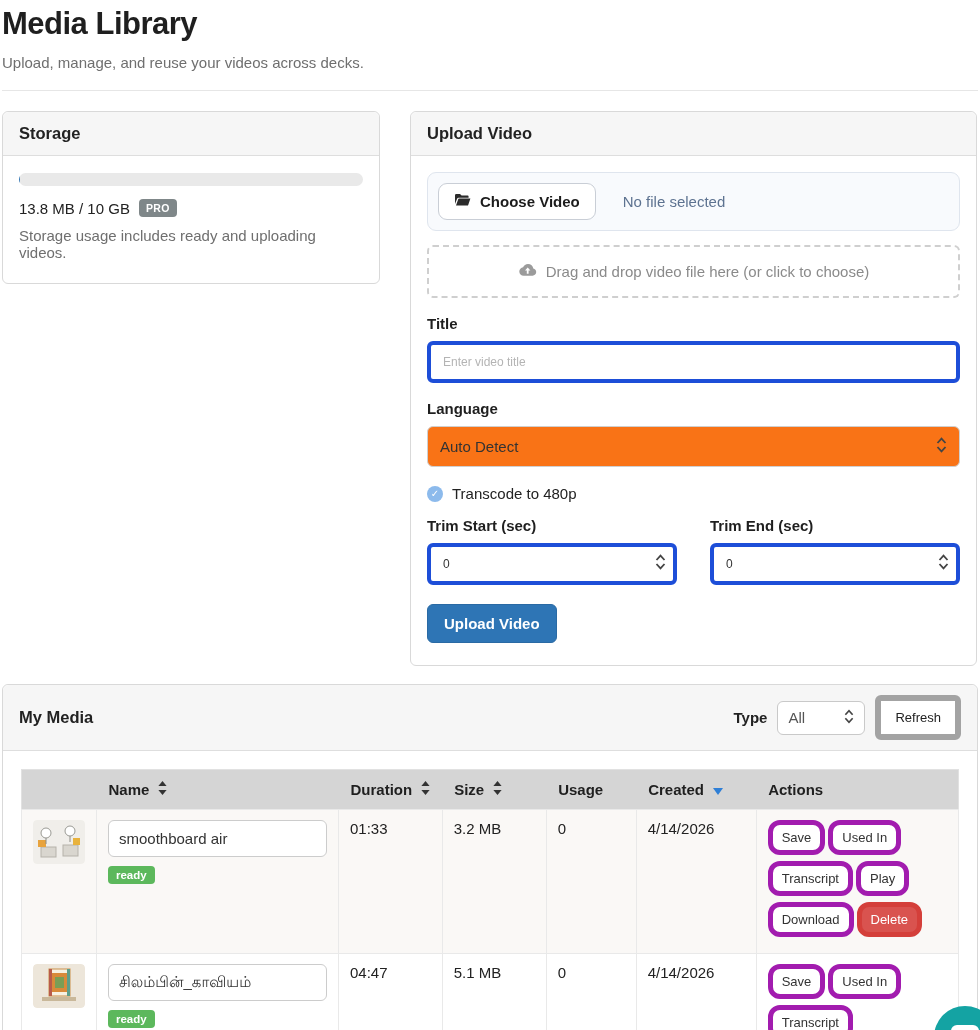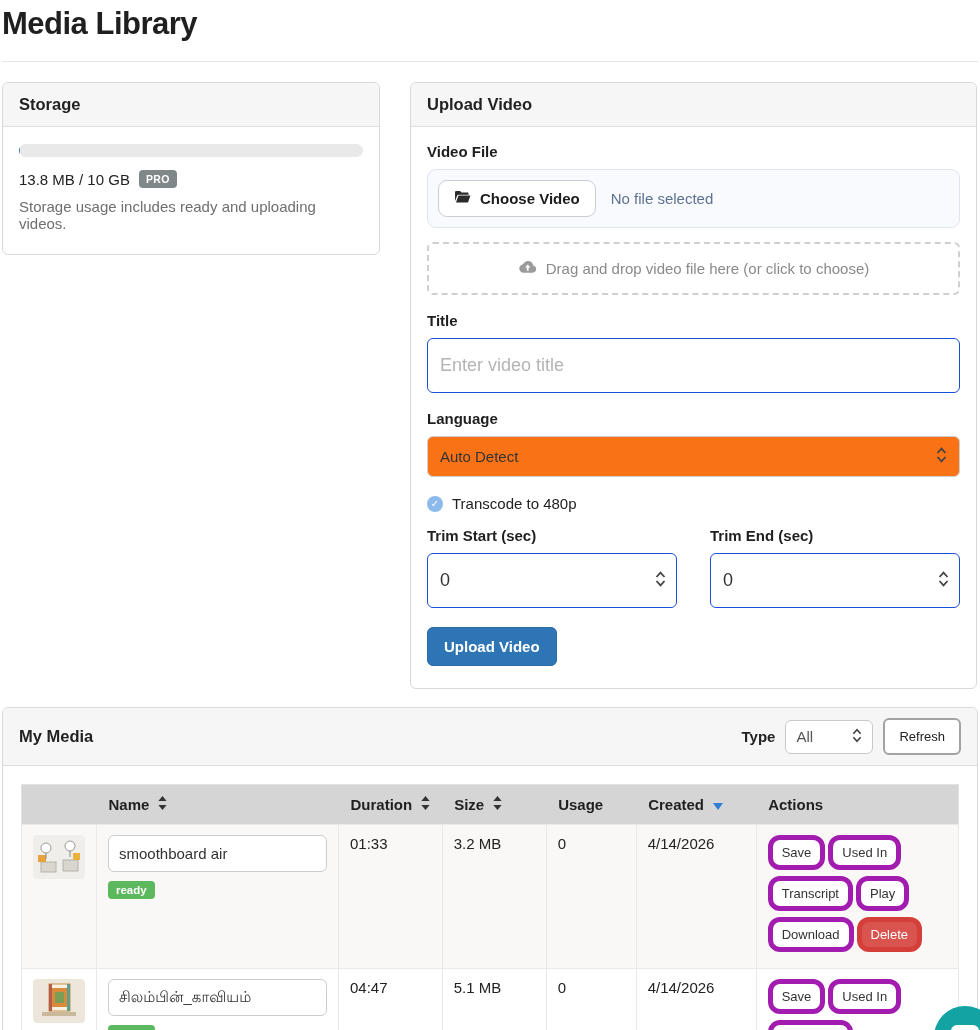--- a/index.html
+++ b/index.html
@@ -28,38 +28,38 @@
   .pro-badge {
     background: #7f8789; color: #fff; font-size: 10.5px; font-weight: bold;
     padding: 3px 7px; border-radius: 4px; letter-spacing: 0.4px;
   }
   .storage-note { margin-top: 10px; font-size: 15px; color: #6f6f6f; }
   
   .upload-card { width: 567px; }
   .upload-body { padding: 16px 16px 22px 16px; }
   .field-label { font-size: 15px; font-weight: bold; color: #1f1f1f; margin-bottom: 9px; }
   .file-select {
-    display: flex; align-items: center; gap: 15px; background: #f8fafd;
+    display: flex; align-items: center; gap: 27px; background: #f8fafd;
     border: 1px solid #dfe5ee; border-radius: 9px; padding: 10px;
   }
   .choose-btn {
     display: flex; align-items: center; gap: 9px; background: #fff;
     border: 1px solid #c9ced6; border-radius: 9px; padding: 9px 15px;
     font-size: 15px; font-weight: bold; color: #1c1c1c; cursor: pointer;
     font-family: inherit;
   }
   .no-file-text { font-size: 15px; color: #5d7290; }
   .dropzone {
     margin-top: 14px; border: 2px dashed #cfcfcf; border-radius: 6px;
     padding: 16px 10px; display: flex; align-items: center; justify-content: center;
     gap: 9px; color: #8a8a8a; font-size: 15px; cursor: pointer;
   }
   .text-input {
-    width: 100%; padding: 16px 12px; font-size: 18px; color: #333;
-    border: 1px solid #1d4ed8; border-radius: 6px; font-family: inherit; background: #fff;
+    width: 100%; padding: 10px 12px; font-size: 12px; color: #333;
+    border: 4px solid #1d4ed8; border-radius: 6px; font-family: inherit; background: #fff;
   }
   .text-input::placeholder { color: #b4b4b4; }
   .select-box {
     width: 100%; display: flex; align-items: center; justify-content: space-between;
     padding: 10px 12px; font-size: 15px; color: #333; border: 1px solid #cfcfcf;
     border-radius: 6px; background: #f97316; cursor: pointer;
   }
   .mt14 { margin-top: 14px; }
   .checkbox-row { margin: 18px 0 15px 0; display: flex; align-items: center; gap: 9px; font-size: 15px; color: #222; }
   .check-circle {
@@ -82,21 +82,21 @@
   .media-header { display: flex; align-items: center; justify-content: space-between; padding: 10px 16px; background: #f6f6f6; border-bottom: 1px solid #dedede; border-radius: 6px 6px 0 0; }
   .media-title { font-size: 16.5px; font-weight: bold; }
   .media-controls { display: flex; align-items: center; gap: 10px; }
   .type-label { font-size: 15px; font-weight: bold; }
   .type-select {
     width: 88px; display: flex; align-items: center; justify-content: space-between;
     border: 1px solid #c9c9c9; border-radius: 6px; padding: 7px 10px; background: #fff;
     font-size: 15px; color: #555; cursor: pointer;
   }
   .refresh-btn {
-    background: #fff; border: 2px solid #a3a3a3; border-radius: 6px; padding: 9px 14px;
+    background: #fff; border: 6px solid #a3a3a3; border-radius: 6px; padding: 9px 14px;
     font-size: 13px; color: #222; cursor: pointer; font-family: inherit;
   }
   .media-body { padding: 18px; }
   table.media-table { width: 100%; border-collapse: collapse; border: 1px solid #e1e1e1; }
   .media-table th {
     background: #d5d5d5; text-align: left; padding: 11px 12px; font-size: 15px;
     color: #1f1f1f; white-space: nowrap;
   }
   .th-inner { display: flex; align-items: center; gap: 9px; cursor: pointer; }
   .media-table td { border: 1px solid #e9e9e9; padding: 10px 11px; font-size: 15px; color: #222; vertical-align: top; }
@@ -125,20 +125,21 @@
   .chat-fab .bubble {
     position: absolute; left: 17px; top: 19px; width: 28px; height: 19px;
     background: #fff; border-radius: 6px;
   }
 </style>
 </head>
 <body>
 
 <div>
   <h1 class="page-title">Media Library</h1>
+  <div class="page-subtitle">Upload, manage, and reuse your videos across decks.</div>
   <div class="page-divider"></div>
 </div>
 
 <div class="cards-row">
 
   <div class="card storage-card">
     <div class="card-header">Storage</div>
     <div class="storage-body">
       <div class="progress-track">
         <div class="progress-fill" id="storage-fill" style="width: 0.15%;"></div>
@@ -147,21 +148,20 @@
         <span>13.8 MB / 10 GB</span>
         <span class="pro-badge">PRO</span>
       </div>
       <div class="storage-note">Storage usage includes ready and uploading videos.</div>
     </div>
   </div>
 
   <div class="card upload-card">
     <div class="card-header">Upload Video</div>
     <div class="upload-body">
-      <div class="field-label">Video File</div>
       <div class="file-select">
         <button class="choose-btn">
           <span>
             <svg width="17" height="14" viewBox="0 0 17 14">
                 <path d="M1 11 V2.2 Q1 1 2.2 1 H6 L7.6 2.6 H13.6 Q14.6 2.6 14.6 3.7 V4.8 H4.6 Q3.4 4.8 3 5.9 Z" fill="#2b2b2b"></path>
                 <path d="M2 12.6 L4.3 6 Q4.5 5.5 5 5.5 H16.4 L14.2 12 Q14 12.6 13.4 12.6 Z" fill="#2b2b2b"></path>
               </svg>
           </span>
           <span>Choose Video</span>
         </button>

